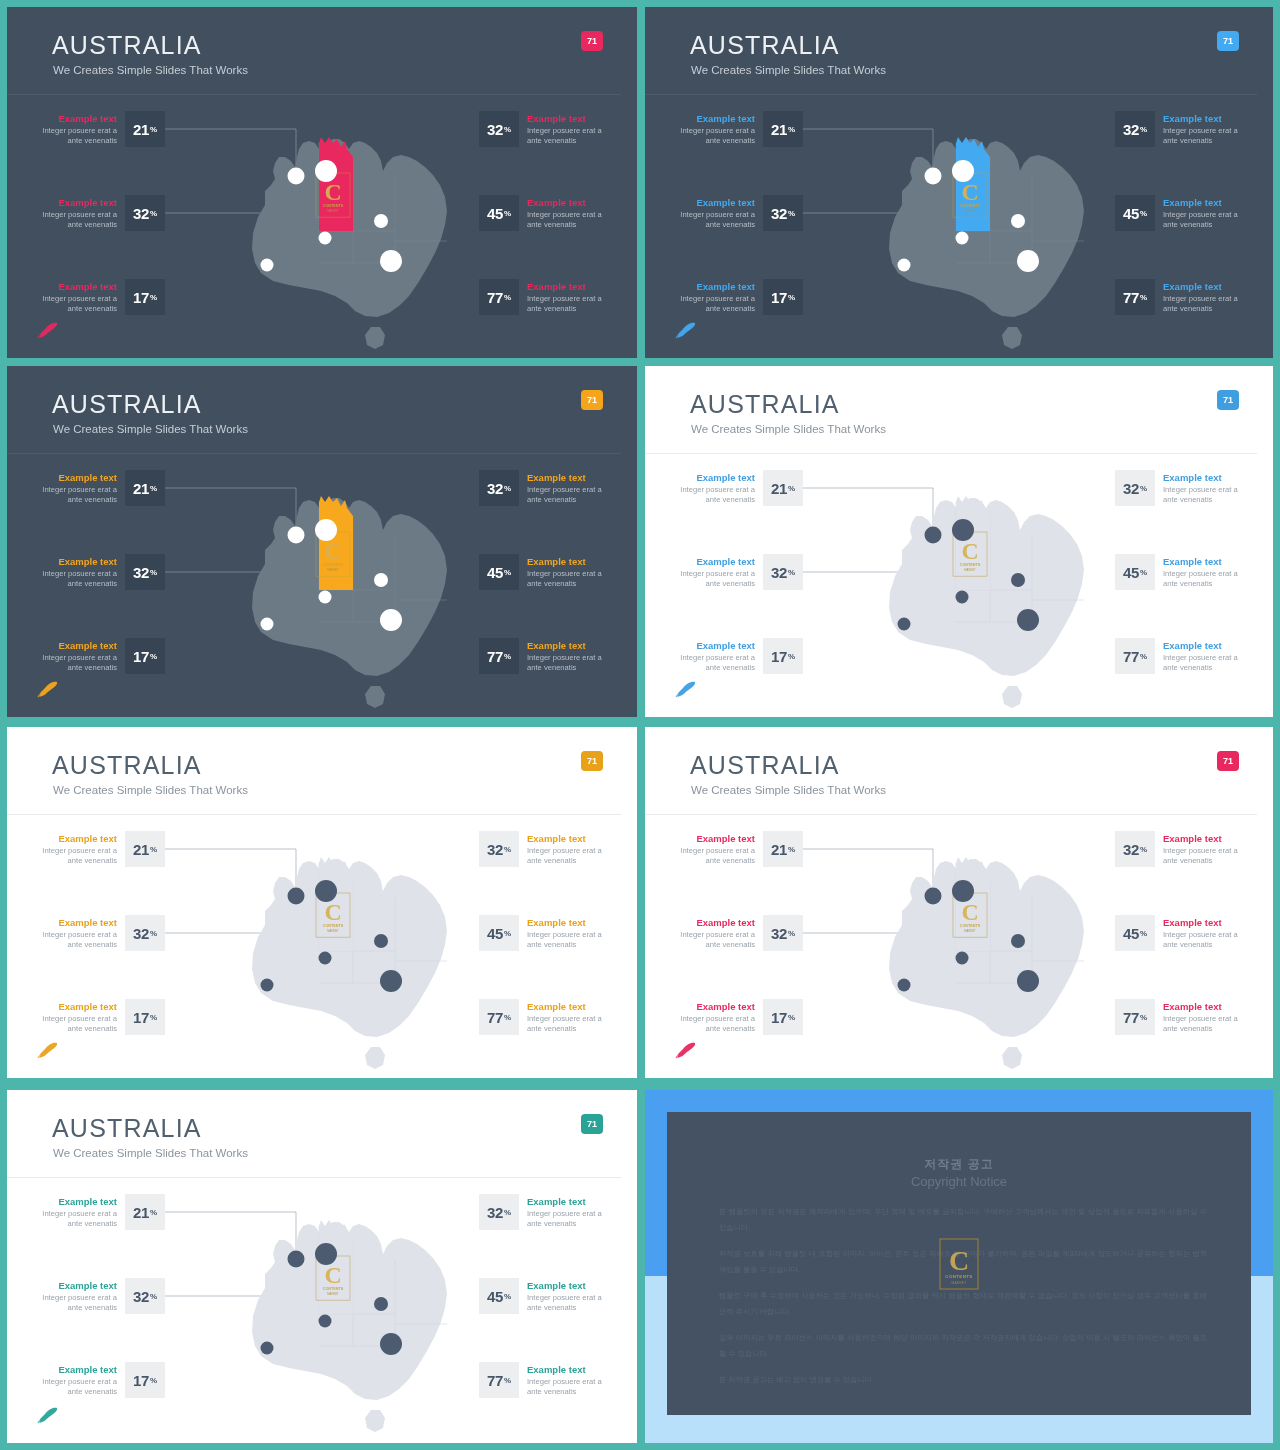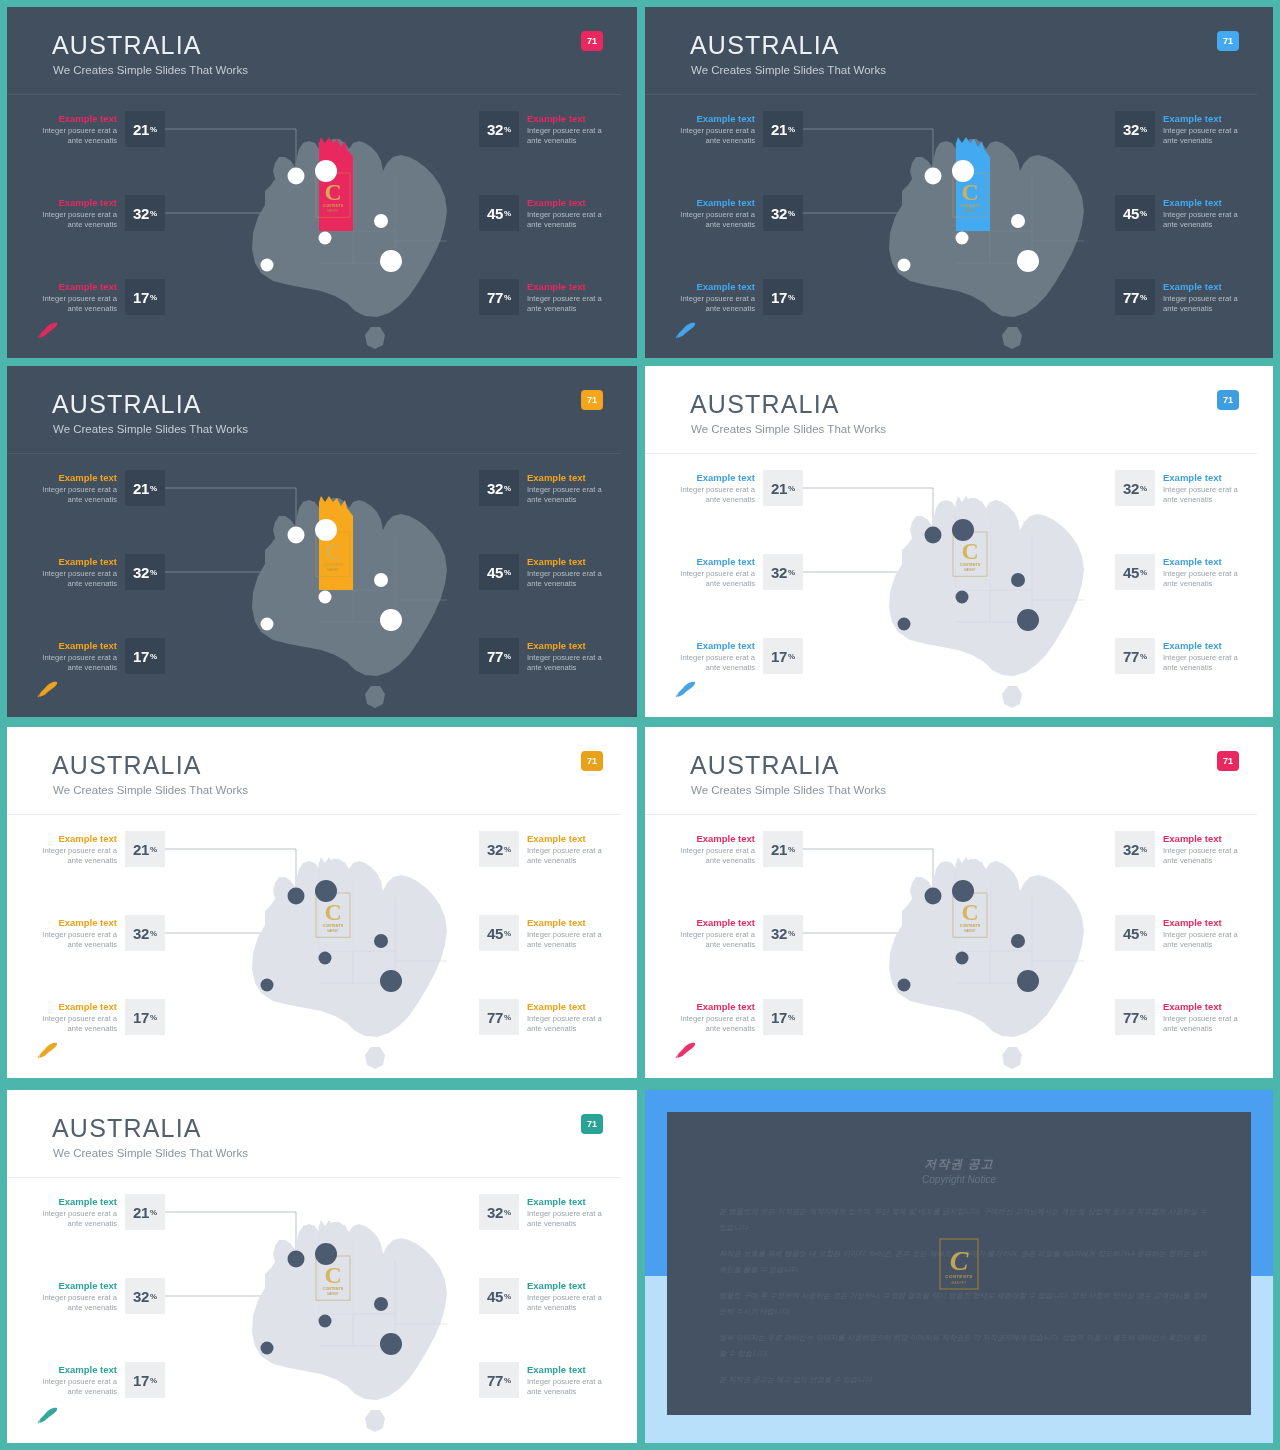--- a/index.html
+++ b/index.html
@@ -120,39 +120,39 @@
   }
   .slide.dark .numbox { background: #374453; color: #ffffff; }
   .slide.light .numbox { background: #eceef0; color: #48566a; }
   .numbox .n { font-size: 15px; letter-spacing: -0.3px; }
   .numbox .pc { font-size: 8px; margin-left: 1px; font-weight: 700; }
 
   
   .lines { position: absolute; inset: 0; pointer-events: none; }
 
   
-  .cr-frame { position: absolute; inset: 0; font-style: italic; }
+  .cr-frame { position: absolute; inset: 0; }
   .cr-top { position: absolute; left: 0; right: 0; top: 0; height: 186px; background: #4b9ff0; }
   .cr-bot { position: absolute; left: 0; right: 0; top: 186px; bottom: 0; background: #b8e0fb; }
   .cr-panel {
     position: absolute;
     left: 22px; right: 22px; top: 22px; bottom: 28px;
     background: #445263;
   }
   .cr-h1 {
     position: absolute; left: 0; right: 0; top: 44px;
     text-align: center;
     font-size: 12px; font-weight: 700;
     color: rgba(215,222,228,0.30);
     letter-spacing: 1px;
   }
   .cr-h2 {
     position: absolute; left: 0; right: 0; top: 62px;
     text-align: center;
-    font-size: 10px;
+    font-size: 13px;
     color: rgba(205,214,222,0.26);
   }
   .cr-body {
     position: absolute;
     left: 52px; right: 44px; top: 92px;
     font-size: 7.3px;
     line-height: 15.5px;
     color: rgba(200,210,220,0.15);
     text-align: justify;
   }

